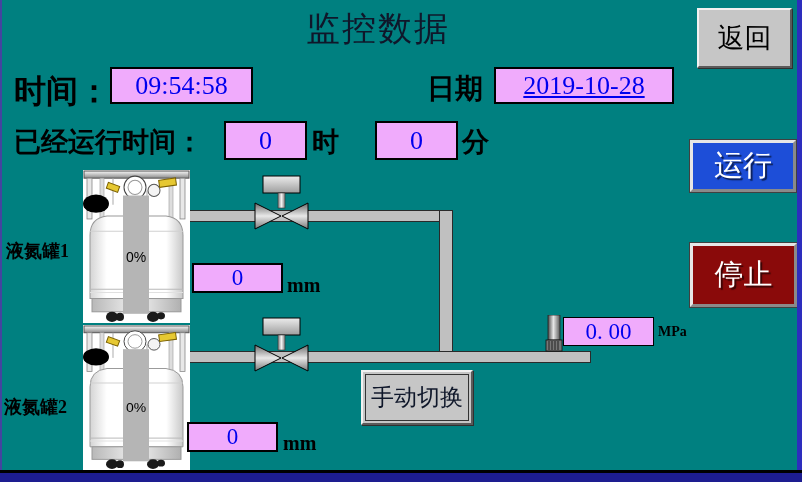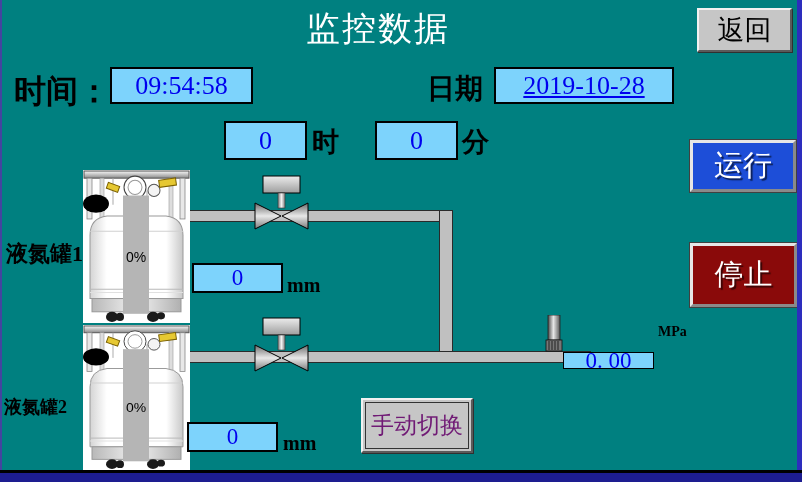--- a/index.html
+++ b/index.html
@@ -8,65 +8,64 @@
     background:#008080;
     font-family:"Liberation Serif","DejaVu Serif",serif;
   }
   .abs{position:absolute;}
   
   .edge-left{left:0;top:0;width:2px;height:482px;background:#4444a0;}
   .edge-right{left:797px;top:0;width:5px;height:482px;background:#2d2dbd;}
   .edge-bottom-line{left:0;top:470px;width:802px;height:3px;background:#000;}
   .edge-bottom{left:0;top:473px;width:802px;height:9px;background:#1d1d90;}
 
-  .title{left:306px;top:6px;font-size:34px;color:#ffffff;letter-spacing:2px;white-space:nowrap;}
+  .title{left:306px;top:6px;font-size:34px;color:#0f172a;letter-spacing:2px;white-space:nowrap;}
 
   .lbl{color:#000;font-weight:bold;white-space:nowrap;}
   .lbl-time{left:14px;top:70px;font-size:32px;}
   .lbl-date{left:427px;top:70px;font-size:28px;}
   .lbl-runtime{left:14px;top:124px;font-size:27px;}
   .lbl-hours{left:312px;top:124px;font-size:27px;}
   .lbl-mins{left:462px;top:124px;font-size:27px;}
-  .lbl-tank1{left:6px;top:239px;font-size:22px;}
+  .lbl-tank1{left:6px;top:239px;font-size:18px;}
   .lbl-tank2{left:4px;top:395px;font-size:18px;}
   .lbl-mm1{left:287px;top:274px;font-size:20px;}
   .lbl-mm2{left:283px;top:432px;font-size:20px;}
   .lbl-mpa{left:658px;top:324px;font-size:14px;}
 
   .valbox{
-    background:#7dd3fc;border:2px solid #000;color:#0000ee;
+    background:#f0abfc;border:2px solid #000;color:#0000ee;
     display:flex;align-items:center;justify-content:center;
     font-size:26px;box-sizing:border-box;white-space:nowrap;
   }
   .box-time{left:110px;top:67px;width:143px;height:37px;}
   .box-date{left:494px;top:67px;width:180px;height:37px;text-decoration:underline;}
   .box-hours{left:224px;top:121px;width:83px;height:39px;}
   .box-mins{left:375px;top:121px;width:83px;height:39px;}
   .box-level1{left:192px;top:263px;width:91px;height:30px;font-size:23px;}
   .box-level2{left:187px;top:422px;width:91px;height:30px;font-size:23px;}
-  .box-pressure{left:563px;top:317px;width:91px;height:17px;font-size:23px;border-width:1px;margin-top:35px;}
+  .box-pressure{left:563px;top:317px;width:91px;height:29px;font-size:23px;border-width:1px;}
 
   .btn{
     display:flex;align-items:center;justify-content:center;
     box-sizing:border-box;cursor:pointer;white-space:nowrap;
     font-family:"Liberation Serif","DejaVu Serif",serif;
   }
   .btn-back{
-    left:697px;top:8px;width:95px;height:44px;
+    left:697px;top:8px;width:95px;height:60px;
     background:#c6c6c6;color:#000;font-size:27px;
     border:2px solid;border-color:#f2f2f2 #5a5a5a #5a5a5a #f2f2f2;
     box-shadow:1px 1px 0 #303030;
   }
   .btn-manual{
     left:361px;top:370px;width:112px;height:55px;
-    background:#c6c6c6;color:#701a75;font-size:23px;
+    background:#c6c6c6;color:#0f172a;font-size:23px;
     border:2px solid;border-color:#f2f2f2 #5a5a5a #5a5a5a #f2f2f2;
     outline:1px solid #333;outline-offset:-5px;
     box-shadow:1px 1px 0 #303030;
-    margin-top:28px;
   }
   .btn-run{
     left:690px;top:140px;width:106px;height:52px;
     background:#1d4ed8;color:#fff;font-size:29px;
     border:3px solid;border-color:#e6e6e6 #8a8a8a #8a8a8a #e6e6e6;
     box-shadow:0 0 0 1px #404040;
     text-shadow:2px 2px 1px rgba(0,0,0,0.6);
   }
   .btn-stop{
     left:690px;top:243px;width:107px;height:64px;
@@ -224,20 +223,21 @@
   </svg>
 
   <div class="abs title">监控数据</div>
   <div class="abs btn btn-back">返回</div>
 
   <div class="abs lbl lbl-time">时间：</div>
   <div class="abs valbox box-time">09:54:58</div>
   <div class="abs lbl lbl-date">日期：</div>
   <div class="abs valbox box-date">2019-10-28</div>
 
+  <div class="abs lbl lbl-runtime">已经运行时间：</div>
   <div class="abs valbox box-hours">0</div>
   <div class="abs lbl lbl-hours">时</div>
   <div class="abs valbox box-mins">0</div>
   <div class="abs lbl lbl-mins">分</div>
 
   <div class="abs lbl lbl-tank1">液氮罐1</div>
   <div class="abs lbl lbl-tank2">液氮罐2</div>
   <div class="abs valbox box-level1">0</div>
   <div class="abs lbl lbl-mm1">mm</div>
   <div class="abs valbox box-level2">0</div>

